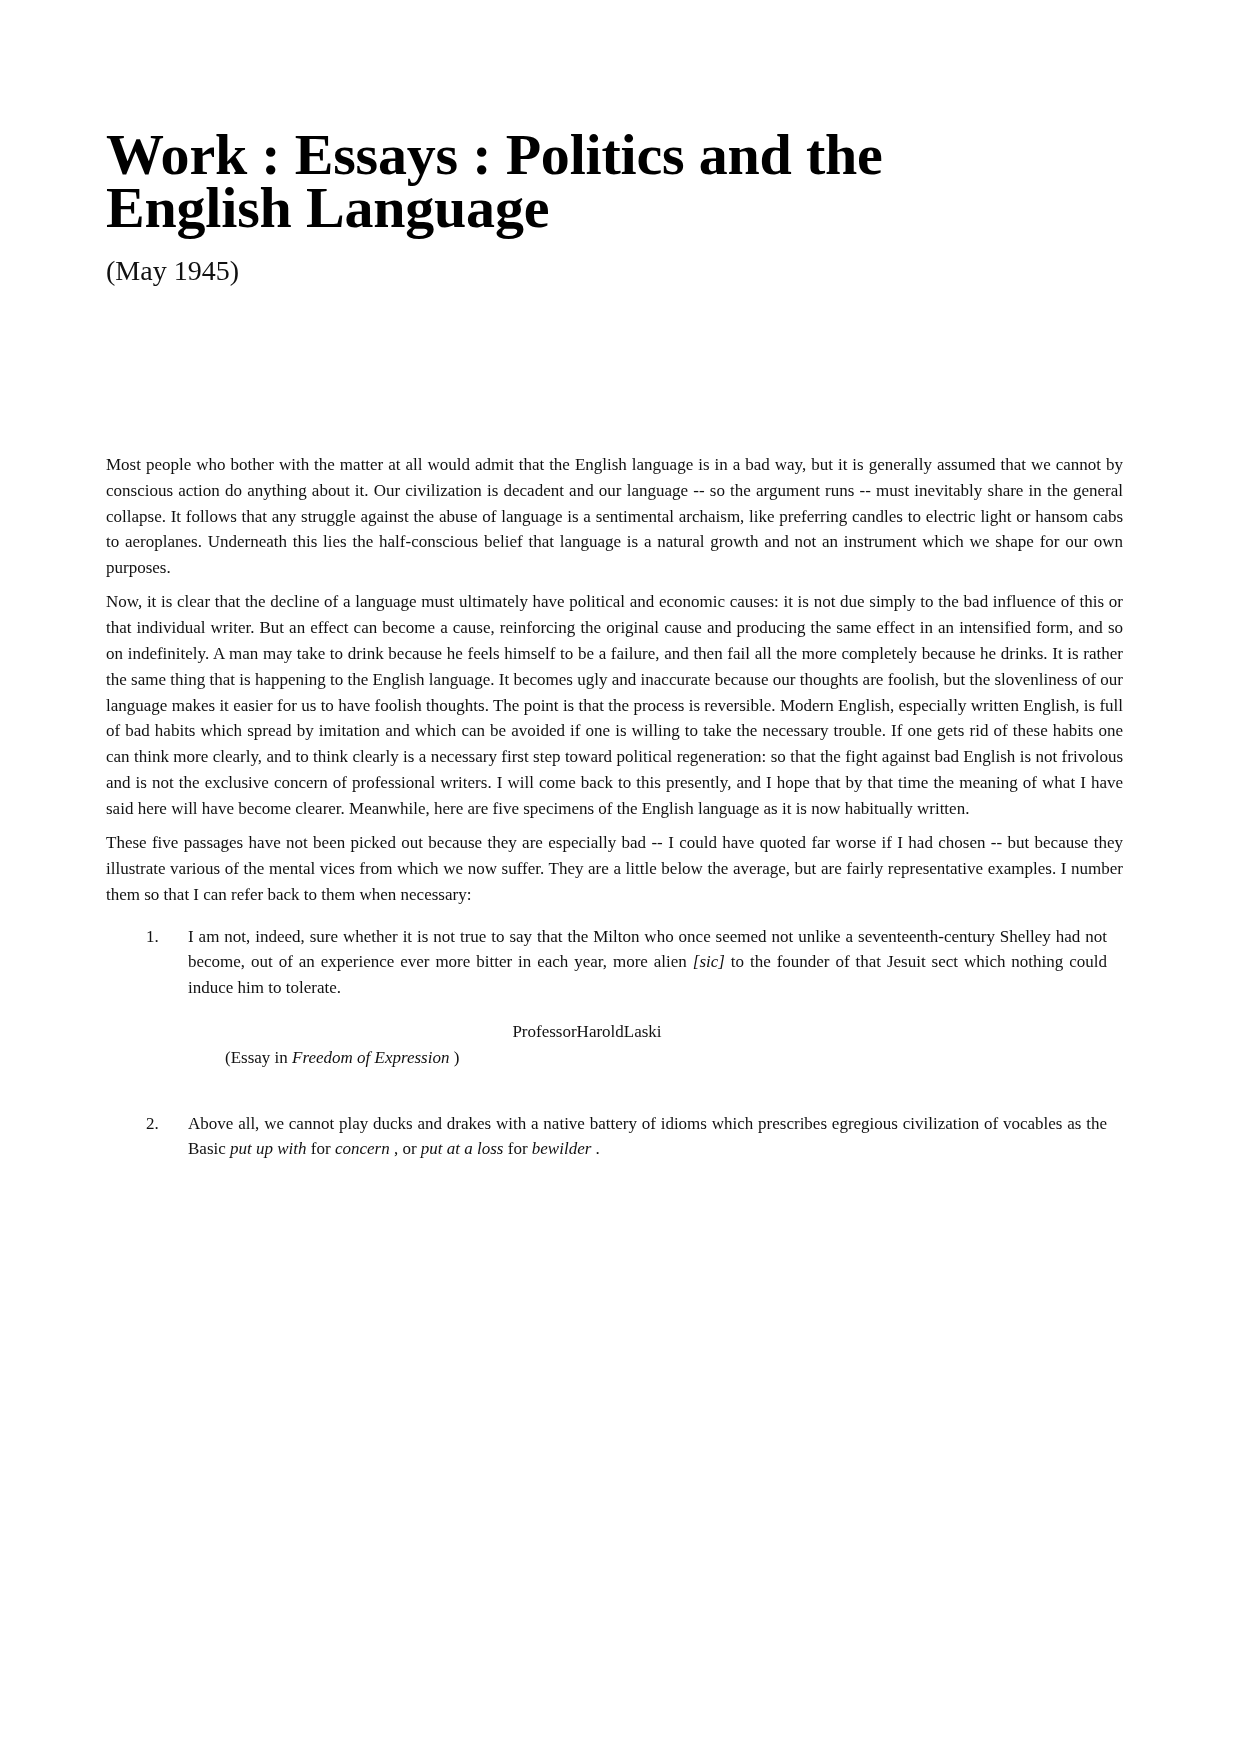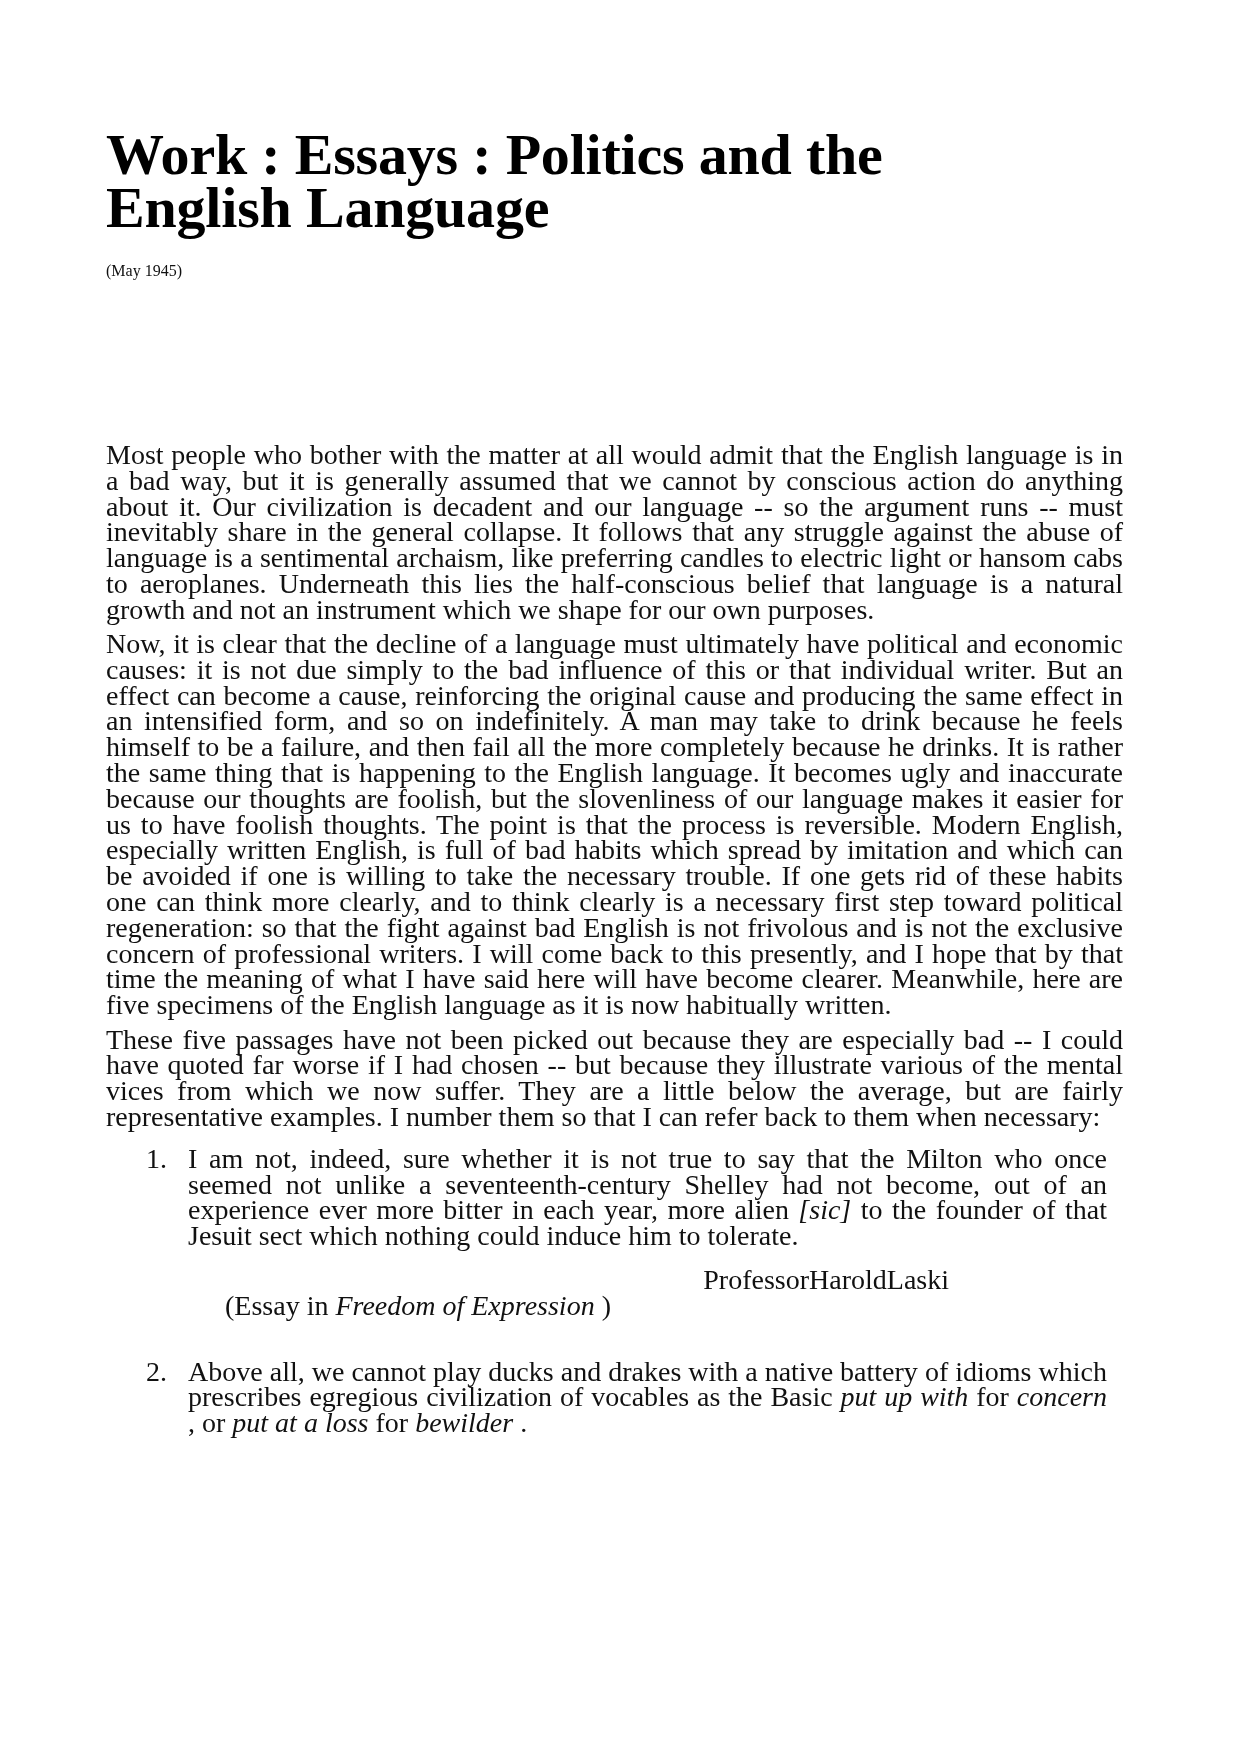--- a/index.html
+++ b/index.html
@@ -31,29 +31,29 @@
     font-weight: bold;
     line-height: 53px;
     color: #000000;
     letter-spacing: -0.2px;
   }
   .date {
     position: absolute;
     left: 0;
     top: 258px;
     margin: 0;
-    font-size: 16px;
+    font-size: 28px;
     line-height: 26px;
   }
   .body {
     position: absolute;
     left: 0;
-    top: 442px;
+    top: 452px;
     width: 1017px;
-    font-size: 28px;
+    font-size: 17px;
     line-height: 25.8px;
   }
   .body p {
     margin: 0 0 8.5px 0;
     text-align: justify;
   }
   .list {
     list-style: none;
     margin: 0;
     padding: 0;
@@ -71,21 +71,21 @@
   .list-item .quote {
     text-align: justify;
     margin: 16px;
   }
   .attribution {
     margin: 18px 0 0 0;
     padding-left: 53px;
   }
   .attr-row {
     display: flex;
-    justify-content: flex-end;
+    justify-content: center;
     width: 724px;
   }
   .attr-line {
     display: block;
   }
   .gap-after-1 { height: 24px; }
   i { font-style: italic; }
 </style>
 </head>
 <body>

